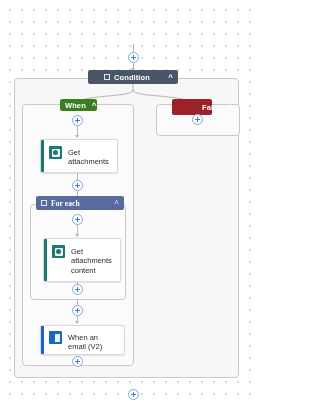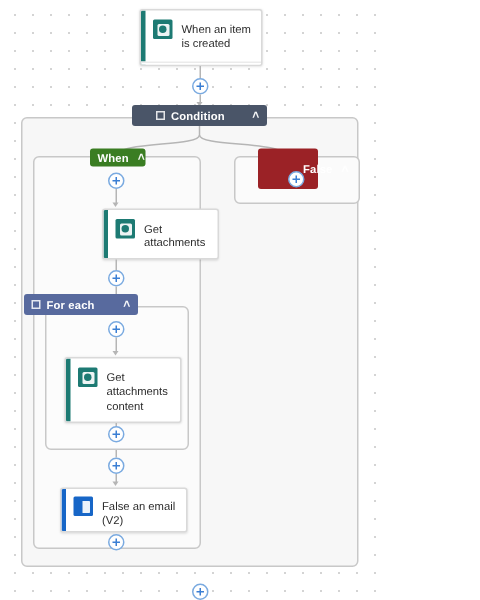--- a/index.html
+++ b/index.html
@@ -183,32 +183,20 @@
   .plus::before { left: 2px; top: 4px; width: 5px; height: 1px; }
   .plus::after  { left: 4px; top: 2px; width: 1px; height: 5px; }
 
   svg.branch { position: absolute; overflow: visible; }
 </style>
 </head>
 <body>
 
 <div id="canvas">
 
-  <div class="card" style="left:93px; top:6px; width:82px; height:38px;">
-    <div class="accent" style="background:#1d7a73;"></div>
-    <div class="card-body">
-      <div class="card-icon icon-sharepoint">
-        <span class="glyph"></span>
-      </div>
-      <div class="card-title">When an item is created</div>
-    </div>
-    <div class="card-footer">
-      
-    </div>
-  </div>
 
   <div class="vline" style="left:133px; top:44px; height:8px;"></div>
   <div class="plus" style="left:128px; top:52px;"></div>
   <div class="vline" style="left:133px; top:63px; height:6px;"></div>
   <div class="arrow" style="left:131px; top:68px;"></div>
 
   <div class="scope scope-cond" style="left:14px; top:78px; width:225px; height:300px;"></div>
 
   <div class="pill pill-condition" style="left:88px; top:70px; width:90px; height:14px;padding-left:16px;">
     <span class="sq"></span>
@@ -226,39 +214,39 @@
 
   <div class="pill pill-true" style="left:60px; top:99px; width:37px; height:12px;">
     <span class="lbl">When</span>
     <span class="chev">˄</span>
   </div>
 
   <div class="plus" style="left:72px; top:115px;"></div>
   <div class="vline" style="left:77px; top:126px; height:10px;"></div>
   <div class="arrow" style="left:75px; top:135px;"></div>
 
-  <div class="card" style="left:40px; top:139px; width:78px; height:34px;margin-left:28px;">
+  <div class="card" style="left:40px; top:139px; width:78px; height:34px;">
     <div class="accent" style="background:#1d7a73;"></div>
     <div class="card-body">
       <div class="card-icon icon-sharepoint">
         <span class="glyph"></span>
       </div>
       <div class="card-title">Get attachments</div>
     </div>
 
   </div>
 
   <div class="vline" style="left:77px; top:173px; height:7px;"></div>
   <div class="plus" style="left:72px; top:180px;"></div>
   <div class="vline" style="left:77px; top:191px; height:6px;"></div>
   <div class="arrow" style="left:75px; top:196px;"></div>
 
   <div class="scope scope-foreach" style="left:30px; top:204px; width:96px; height:96px;"></div>
 
-  <div class="pill pill-foreach" style="left:16px; top:196px; width:76px; height:14px;">
+  <div class="pill pill-foreach" style="left:36px; top:196px; width:88px; height:14px;font-family:Liberation Serif, serif;">
     <span class="sq"></span>
     <span class="lbl">For each</span>
     <span class="chev">˄</span>
   </div>
 
   <div class="plus" style="left:72px; top:214px;"></div>
   <div class="vline" style="left:77px; top:225px; height:10px;"></div>
   <div class="arrow" style="left:75px; top:234px;"></div>
 
   <div class="card" style="left:43px; top:238px; width:78px; height:44px;">
@@ -281,30 +269,30 @@
   <div class="plus" style="left:72px; top:305px;"></div>
   <div class="vline" style="left:77px; top:316px; height:6px;"></div>
   <div class="arrow" style="left:75px; top:321px;"></div>
 
   <div class="card" style="left:40px; top:325px; width:85px; height:30px;">
     <div class="accent" style="background:#1766c7;"></div>
     <div class="card-body" style="padding-top:5px; padding-bottom:4px; min-height:18px;">
       <div class="card-icon icon-outlook">
         <span class="glyph"></span>
       </div>
-      <div class="card-title">False an email (V2)</div>
+      <div class="card-title">When an email (V2)</div>
     </div>
 
   </div>
 
   <div class="plus" style="left:72px; top:356px;"></div>
 
   <div class="scope scope-false" style="left:156px; top:104px; width:84px; height:32px;"></div>
 
-  <div class="pill pill-false" style="left:172px; top:99px; width:40px; height:27px;padding-left:30px;">
+  <div class="pill pill-false" style="left:172px; top:99px; width:40px; height:16px;padding-left:30px;">
     <span class="lbl">False</span>
     <span class="chev">˄</span>
   </div>
 
   <div class="plus" style="left:192px; top:114px;"></div>
 
   <div class="plus" style="left:128px; top:389px;"></div>
 
 </div>
 

